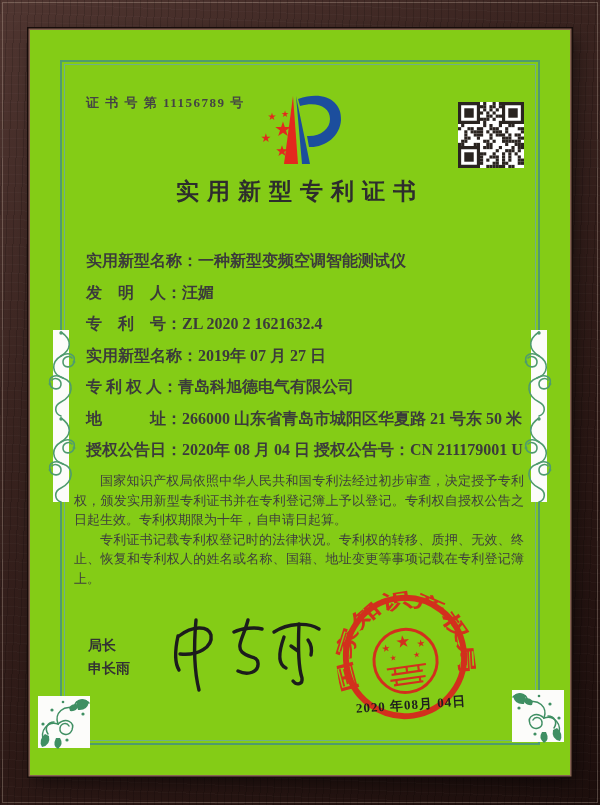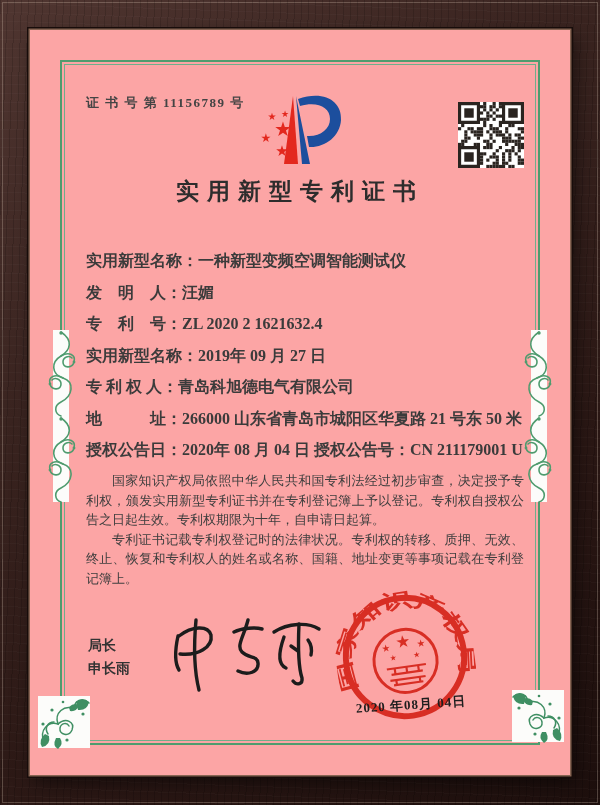--- a/index.html
+++ b/index.html
@@ -11,21 +11,21 @@
   
   .frame{position:absolute;inset:0;
     background:linear-gradient(145deg,#503631 0%,#3a2420 35%,#2a1714 70%,#1d0f0d 100%);}
   .frame::before{content:'';position:absolute;inset:2px;
     border:1px solid rgba(224,205,185,.28);}
   .frame::after{content:'';position:absolute;inset:0;opacity:.45;
     background:
       repeating-linear-gradient(92deg,rgba(0,0,0,.30) 0 1px,transparent 1px 7px),
       repeating-linear-gradient(2deg,rgba(255,255,255,.05) 0 1px,transparent 1px 9px);}
   
-  .paper{position:absolute;inset:30px;background:#fca5a5;z-index:2;
+  .paper{position:absolute;inset:30px;background:#84cc16;z-index:2;
     box-shadow:0 0 0 1.5px #876453,0 0 0 3px #170c0a,5px 7px 18px rgba(0,0,0,.55);}
   
   .gborder{position:absolute;inset:30px;border:2px solid #4f9b6e;z-index:1;}
   .gborder::after{content:'';position:absolute;inset:2px;border:1px solid #6fae8a;}
   
   .vine{position:absolute;width:36px;height:172px;top:300px;z-index:3;}
   .vine-left{left:13px;}
   .vine-right{left:491px;transform:scaleX(-1);}
   .corner{position:absolute;width:56px;height:56px;z-index:3;}
   .corner-bl{left:6px;top:664px;}
@@ -37,21 +37,21 @@
   .logo{position:absolute;left:208px;top:54px;width:132px;height:96px;}
   .qr{position:absolute;left:428px;top:72px;width:66px;height:66px;}
   .title{position:absolute;left:0;right:0;top:146px;margin:0;text-align:center;
     font-size:23px;font-weight:700;letter-spacing:8px;color:#2d2d2d;}
   .fields{position:absolute;left:56px;right:40px;top:221px;}
   .frow{height:19px;margin-bottom:12.5px;font-size:16px;line-height:19px;
     white-space:nowrap;}
   .flabel{font-weight:700;color:#3b3b3b;}
   .fvalue{font-weight:600;color:#3b3b3b;}
   .grant-left{display:inline-block;width:228px;}
-  .paras{position:absolute;left:56px;right:46px;top:441px;}
+  .paras{position:absolute;left:44px;right:46px;top:441px;}
   .paras p{margin:0;font-size:13px;line-height:19.5px;text-indent:2em;
     font-weight:500;color:#3e3e3e;text-align:justify;}
   .issuer{position:absolute;left:58px;top:604px;font-size:14px;font-weight:700;
     line-height:23px;color:#333;}
   .signature{position:absolute;left:128px;top:580px;width:172px;height:90px;}
   .seal{position:absolute;left:306px;top:558px;width:138px;height:138px;
     transform:rotate(-8deg);opacity:.95;}
   .seal-date{position:absolute;left:314px;top:666px;width:134px;text-align:center;
     font-size:13px;font-weight:700;letter-spacing:1px;color:#1e1e1e;
     transform:rotate(-4deg);z-index:5;}
@@ -292,21 +292,21 @@
       <div class="frow">
         <span class="flabel">实用新型名称：</span><span class="fvalue">一种新型变频空调智能测试仪</span>
       </div>
       <div class="frow">
         <span class="flabel">发　明　人：</span><span class="fvalue">汪媚</span>
       </div>
       <div class="frow">
         <span class="flabel">专　利　号：</span><span class="fvalue">ZL 2020 2 1621632.4</span>
       </div>
       <div class="frow">
-        <span class="flabel">实用新型名称：</span><span class="fvalue">2019年 09 月 27 日</span>
+        <span class="flabel">实用新型名称：</span><span class="fvalue">2019年 07 月 27 日</span>
       </div>
       <div class="frow">
         <span class="flabel">专 利 权 人：</span><span class="fvalue">青岛科旭德电气有限公司</span>
       </div>
       <div class="frow">
         <span class="flabel">地　　　址：</span><span class="fvalue">266000 山东省青岛市城阳区华夏路 21 号东 50 米</span>
       </div>
       <div class="frow">
         <span class="grant-left"><span class="flabel">授权公告日：</span><span class="fvalue">2020年 08 月 04 日</span></span><span class="flabel">授权公告号：</span><span class="fvalue">CN 211179001 U</span>
       </div>

